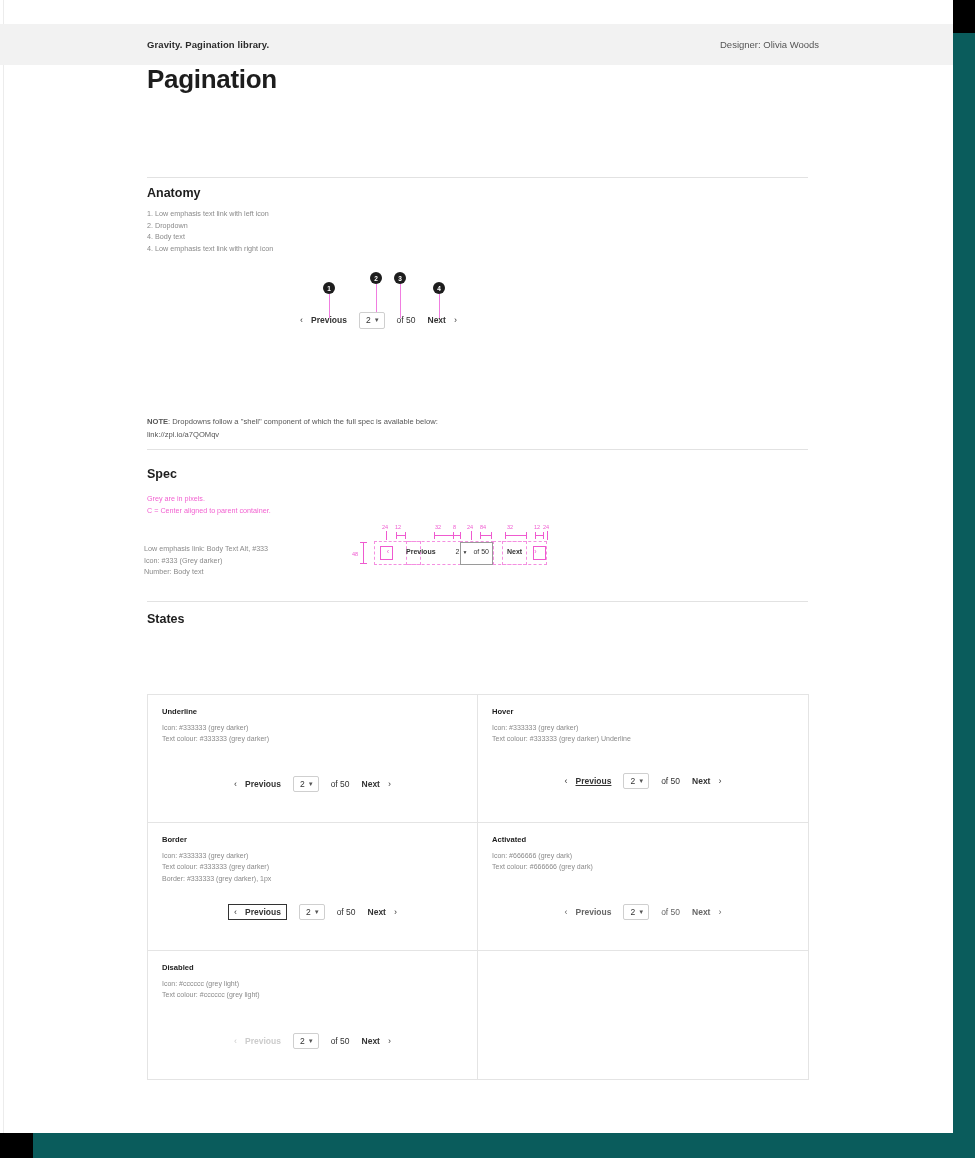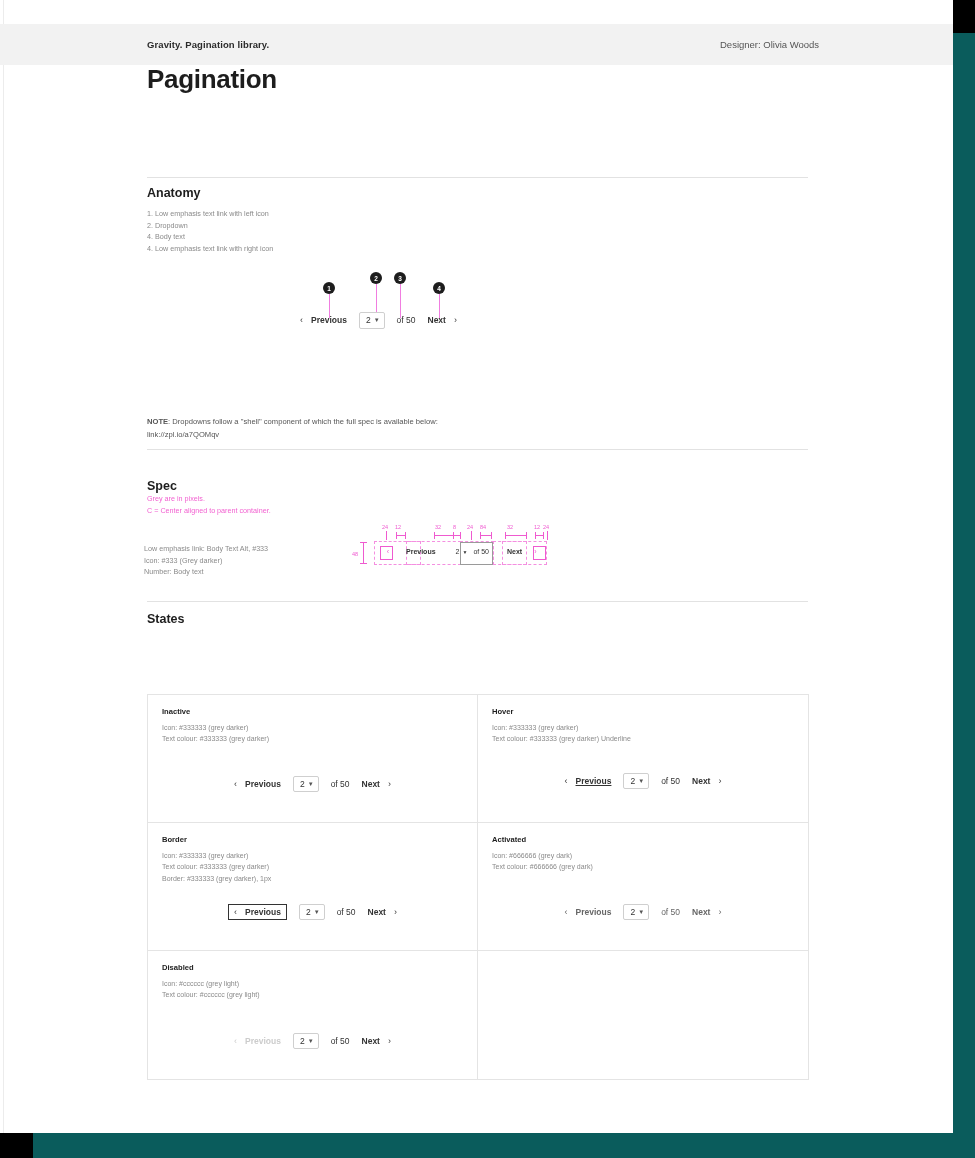--- a/index.html
+++ b/index.html
@@ -146,21 +146,21 @@
       </div>
     </div>
   </div>
 
   <div style="position:absolute;left:147px;top:415px;font-size:7.6px;color:#555;line-height:1.72;">
     <div><b>NOTE</b><span>: Dropdowns follow a "shell" component of which the full spec is available below:</span></div>
     <div>link://zpl.io/a7QOMqv</div>
   </div>
 
   <div class="rule" style="top:449px;"></div>
-  <div class="h2" style="top:479px;">Spec</div>
+  <div class="h2" style="top:467px;">Spec</div>
   <div class="small pink" style="position:absolute;left:147px;top:493px;">
     <div>Grey are in pixels.</div>
     <div>C = Center aligned to parent container.</div>
   </div>
   <div class="small" style="position:absolute;left:144px;top:543px;">
     <div>Low emphasis link: Body Text Alt, #333</div>
     <div>Icon: #333 (Grey darker)</div>
     <div>Number: Body text</div>
   </div>
 
@@ -227,21 +227,21 @@
     </div>
   </div>
 
   <div class="rule" style="top:601px;"></div>
   <div class="h2" style="top:612px;">States</div>
 
   <div class="states">
     <div class="srow">
 
       <div class="scell">
-        <div class="stitle">Inactive</div>
+        <div class="stitle">Underline</div>
         <div class="sdesc">Icon: #333333 (grey darker)</div>
         <div class="sdesc">Text colour: #333333 (grey darker)</div>
         <div class="demo">
           <div class="pager" style="gap:12px;">
             <div class="pg-prev">
               <span class="chev">‹</span>
               <span class="lnk">Previous</span>
             </div>
             <div class="dd">
               <span>2</span>

